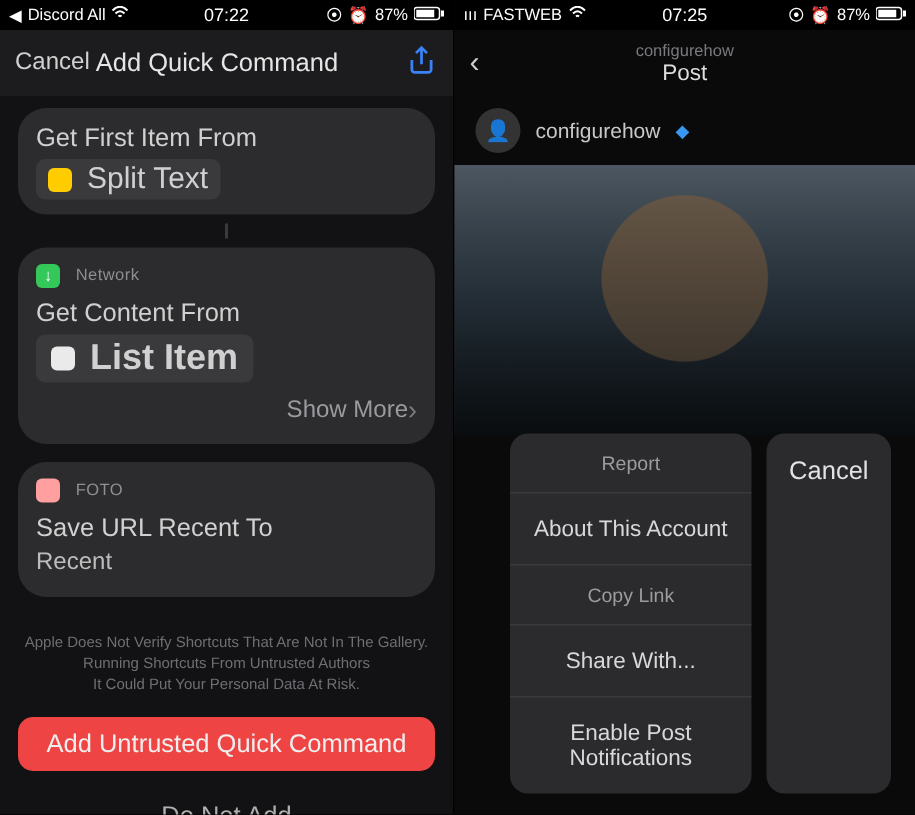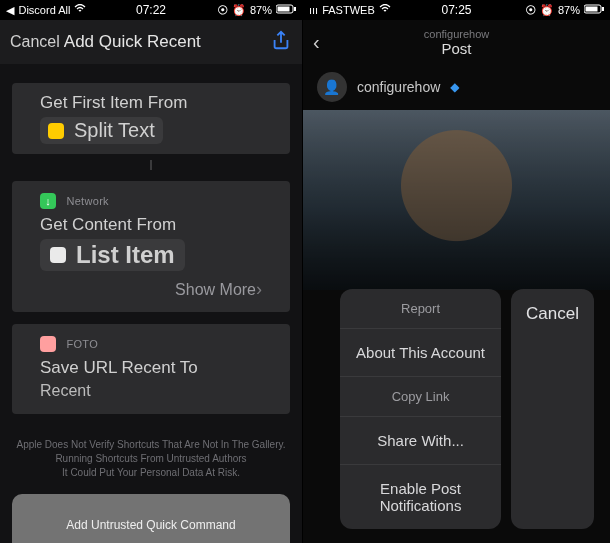--- a/index.html
+++ b/index.html
@@ -11,40 +11,40 @@
     padding:0 6px; font-size:11px; color:#fff; background:#000; }
   .sb-left,.sb-right { display:flex; align-items:center; gap:4px; }
   .sb-center { position:absolute; left:50%; transform:translateX(-50%); font-size:12px; font-weight:500; }
   .nav-bar { height:44px; display:flex; align-items:center; justify-content:space-between;
     padding:0 10px; background:#1c1c1e; }
   .nav-title { font-size:17px; color:#e5e5e5; white-space:nowrap; overflow:hidden; }
   .nav-left,.nav-right { display:flex; align-items:center; }
   .cancel { font-size:16px; color:#d0d0d0; }
   .share svg { width:22px; height:22px; stroke:#3a82f7; fill:none; stroke-width:2; }
   .content { padding:8px 12px; }
-  .card { background:#2c2c2e; border-radius:4px; padding:10px 28px; margin-bottom:12px; position:relative;margin-top:11px; }
+  .card { background:#2c2c2e; border-radius:19px; padding:10px 12px; margin-bottom:12px; position:relative; }
   .card .ic { display:inline-flex; width:16px; height:16px; border-radius:4px; vertical-align:middle;
     margin-right:6px; align-items:center; justify-content:center; font-size:11px; }
   .ic.yellow { background:#ffcc00; }
   .ic.green { background:#34c759; color:#fff; }
   .ic.white { background:#eaeaea; }
   .ic.pink { background:#ff9f9f; }
   .app-label { font-size:11px; color:#8e8e93; letter-spacing:.3px; vertical-align:middle; }
   .line1 { font-size:17px; color:#d0d0d0; margin-bottom:4px; }
   .row2 { display:flex; align-items:center; gap:6px; margin-top:2px; }
   .pill { background:#3a3a3c; border-radius:6px; padding:2px 8px; font-size:20px; color:#d0d0d0;
     display:flex; align-items:center; gap:4px; }
   .pill-big { font-size:24px; padding:2px 10px;font-weight:bold; }
   .show-more { color:#9a9a9f; font-size:16px; padding:8px 0 2px; display:flex;
     justify-content:flex-end; align-items:center; }
   .show-more .chev { color:#7a7a7e; font-size:18px; }
   .connector { width:2px; height:10px; background:#3a3a3c; margin:-6px auto 6px; }
   .warn { font-size:10px; color:#6e6e73; text-align:center; line-height:1.4; padding:4px 10px 14px; }
-  .add-btn { margin:0 12px 14px; background:#737373; border-radius:10px; padding:24px 6px;
-    text-align:center; font-size:12px; color:#eee; }
+  .add-btn { margin:0 12px 14px; background:#ef4444; border-radius:10px; padding:8px 6px;
+    text-align:center; font-size:17px; color:#eee; }
   .donot { text-align:center; font-size:17px; color:#b0b0b0; padding:6px 0 10px; }
   
   .r-nav { height:44px; display:flex; align-items:center; justify-content:center;
     position:relative; color:#bcbcbc; }
   .r-nav .back { position:absolute; left:10px; font-size:20px; color:#cfcfcf; }
   .r-nav .col { text-align:center; }
   .r-nav .sub { font-size:11px; color:#7a7a7e; }
   .r-nav .ttl { font-size:15px; color:#ddd; }
   .user-row { display:flex; align-items:center; gap:10px; padding:8px 14px; }
   .avatar { width:30px; height:30px; border-radius:50%; background:#333;
@@ -92,21 +92,21 @@
             <rect x="1.5" y="2.5" width="12" height="5" fill="#fff"></rect>
             <rect x="18" y="3" width="2" height="4" fill="#fff"></rect>
           </svg>
       </span>
     </div>
   </div>
 
   <div class="nav-bar">
     <div class="nav-left">
       <span class="cancel">Cancel</span>
-      <span class="nav-title" style="margin-left:4px">Add Quick Recent</span>
+      <span class="nav-title" style="margin-left:4px">Add Quick Command</span>
     </div>
     <div class="nav-right">
       <span class="share">
         <svg viewBox="0 0 24 24">
             <path d="M12 3v12M8 7l4-4 4 4M5 12v7a2 2 0 0 0 2 2h10a2 2 0 0 0 2-2v-7"></path>
           </svg>
       </span>
     </div>
   </div>
 

